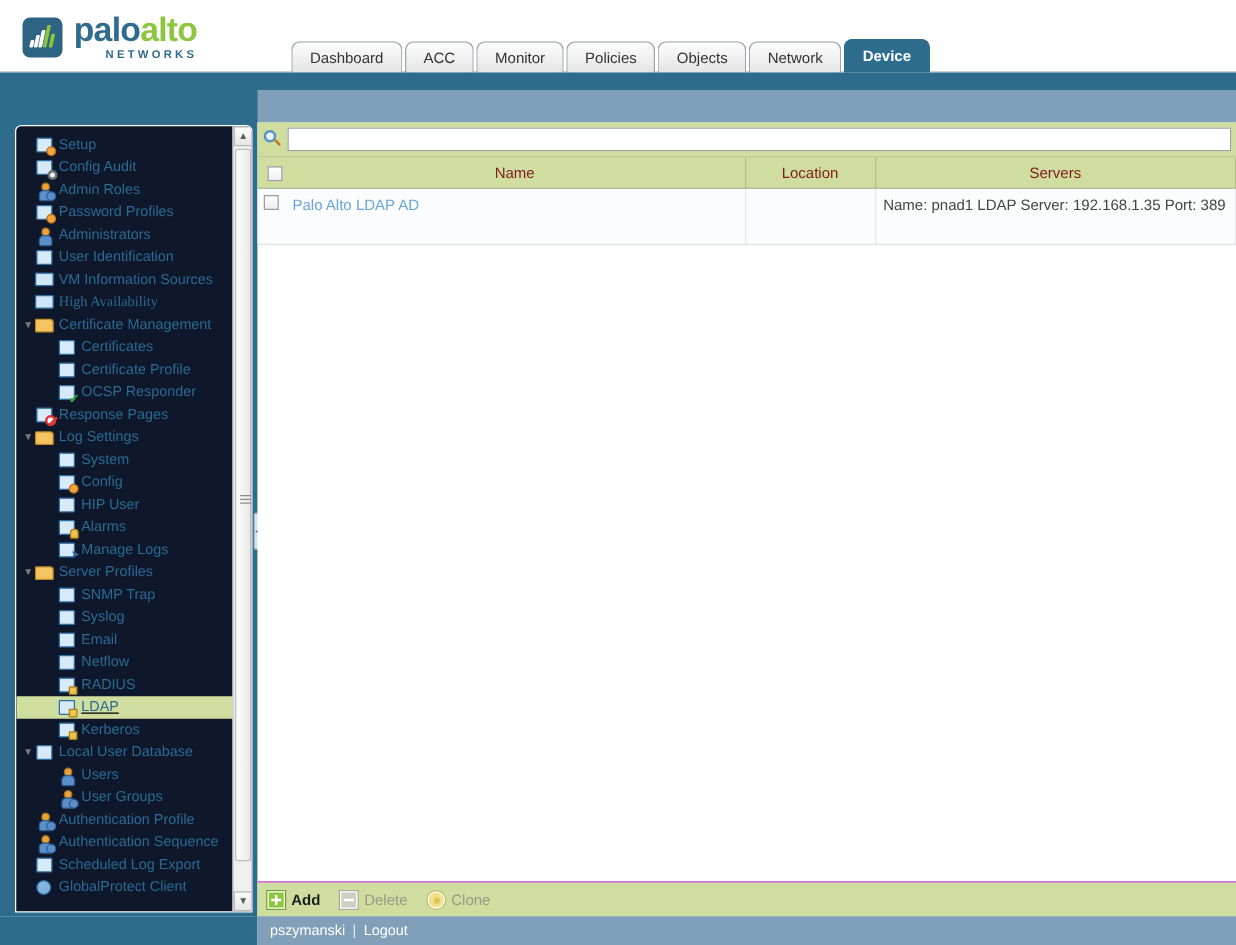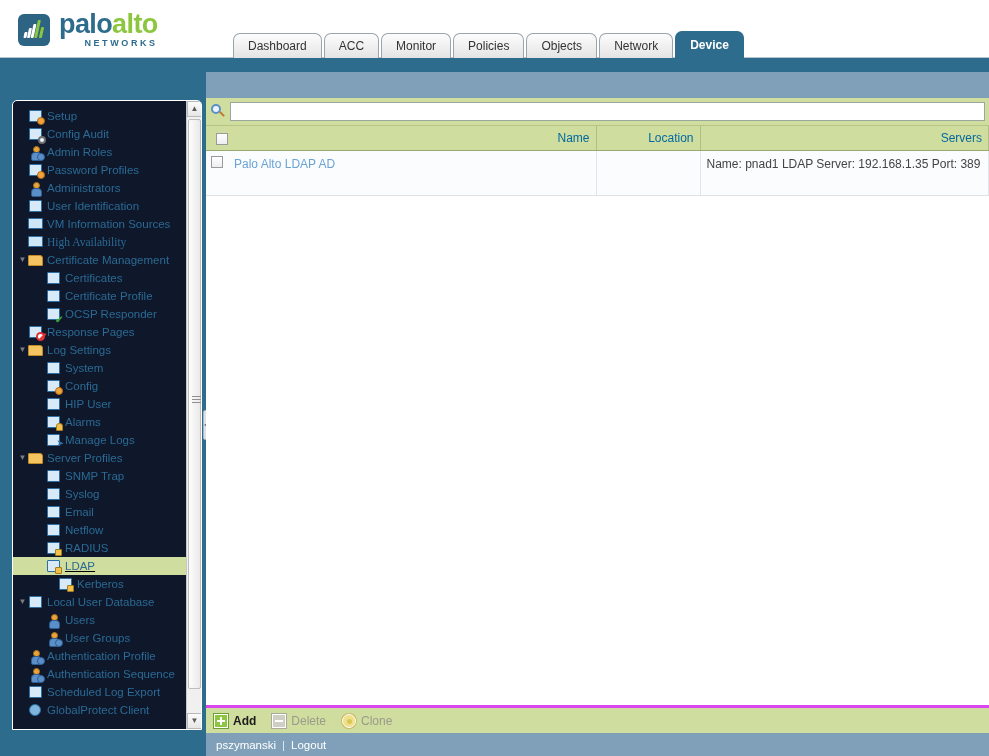--- a/index.html
+++ b/index.html
@@ -233,22 +233,22 @@
     background: #c1762a; transform: rotate(45deg);
   }
   .search-input {
     flex: 1; height: 19px; border: 1px solid #9aa79f;
     background: #ffffff; font-family: inherit; font-size: 12px;
     padding: 0 4px; outline: none; color: #333;
   }
 
   table.grid { width: 100%; border-collapse: collapse; table-layout: fixed; }
   table.grid th {
-    background: #cfdd9e; color: #0369a1; font-weight: normal;
-    font-size: 12px; text-align: right; height: 24px;
+    background: #cfdd9e; color: #7f1d1d; font-weight: normal;
+    font-size: 12px; text-align: center; height: 24px;
     padding: 0 6px; border-right: 1px solid #b0bf83;
     border-bottom: 1px solid #9aa96f;
   }
   table.grid th.cb, table.grid td.cb {
     width: 22px; padding: 0 0 0 5px; border-right: none;
   }
   table.grid td {
     height: 45px; vertical-align: top; padding: 6px;
     font-size: 12px; color: #444;
     border-right: 1px solid #e2e6ea;
@@ -260,21 +260,21 @@
     width: 12px; height: 12px; display: inline-block; margin-top: 5px;
     background: linear-gradient(#ffffff,#eeeeee);
     border: 1px solid #9a9a9a;
   }
   th .cbox { margin-top: 0; vertical-align: middle; }
 
   
   .toolbar {
     position: absolute; left: 206px; bottom: 23px; width: 783px; height: 28px;
     background: #cfdd9e;
-    border-top: 3px solid #d946ef;
+    border-top: 1px solid #d946ef;
     display: flex; align-items: center; padding-left: 8px; gap: 16px;
   }
   .tbtn { display: flex; align-items: center; gap: 5px; cursor: default; }
   .tbtn .lab { font-size: 12px; color: #1c1c1c; font-weight: bold; }
   .tbtn.disabled .lab { color: #9a9a8c; font-weight: normal; }
   .tico { width: 14px; height: 14px; position: relative; flex: none; }
   .tico.plus {
     background: #8dc63f; border: 1px solid #ffffff;
     box-shadow: 0 0 0 1px #6f9f32;
   }
@@ -537,21 +537,21 @@
           <span class="lbl">RADIUS</span>
         </div>
         <div class="tree-item selected" style="padding-left: 22px; text-decoration: underline;">
           <span class="twisty"></span>
           <span class="ico">
             <span class="ic-base"></span>
             <span class="ic-lock"></span>
           </span>
           <span class="lbl">LDAP</span>
         </div>
-        <div class="tree-item" style="padding-left: 22px; margin-left: 12px;">
+        <div class="tree-item" style="padding-left: 22px;">
           <span class="twisty"></span>
           <span class="ico">
             <span class="ic-base"></span>
             <span class="ic-lock"></span>
           </span>
           <span class="lbl">Kerberos</span>
         </div>
         <div class="tree-item" style="padding-left: 4px;">
           <span class="twisty">▼</span>
           <span class="ico">

